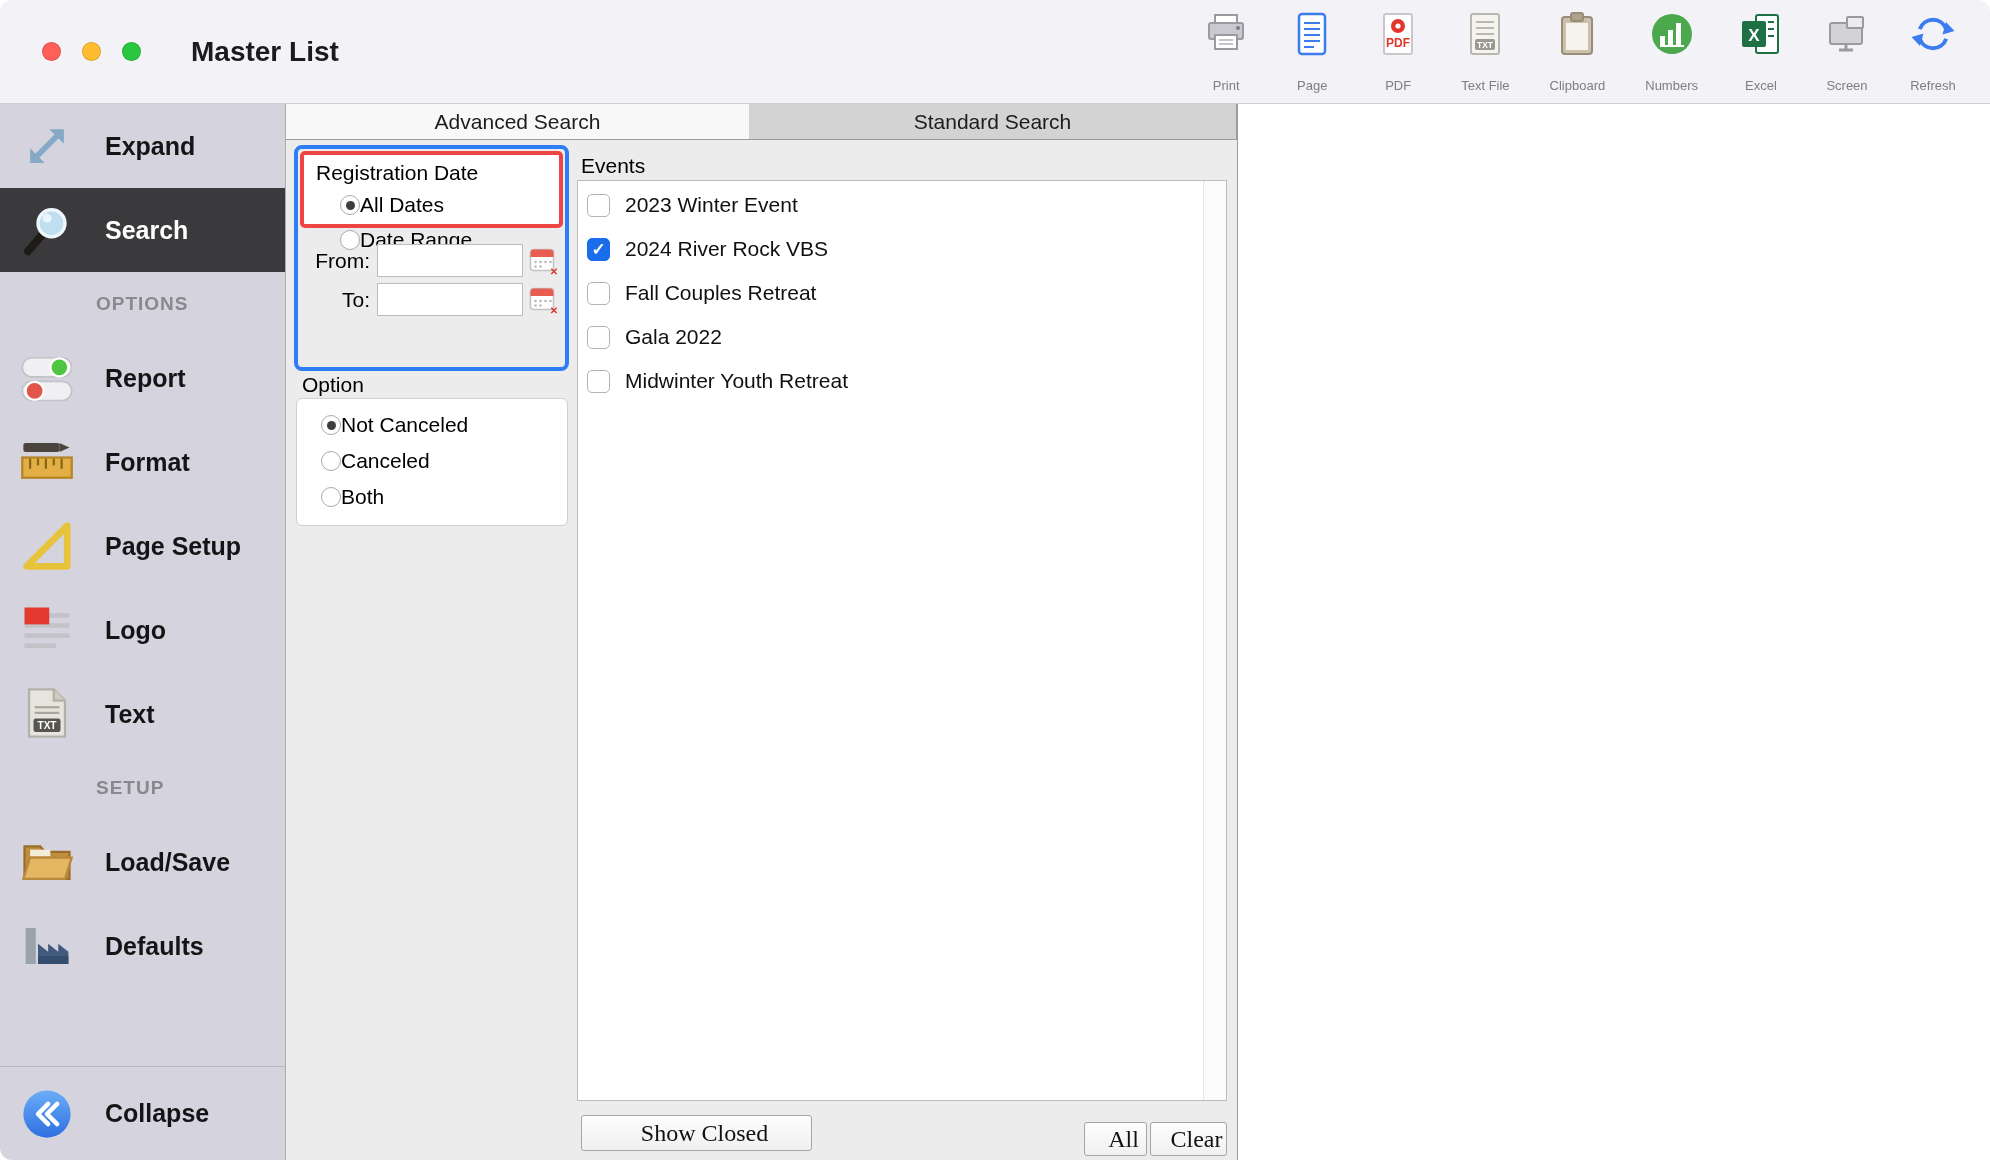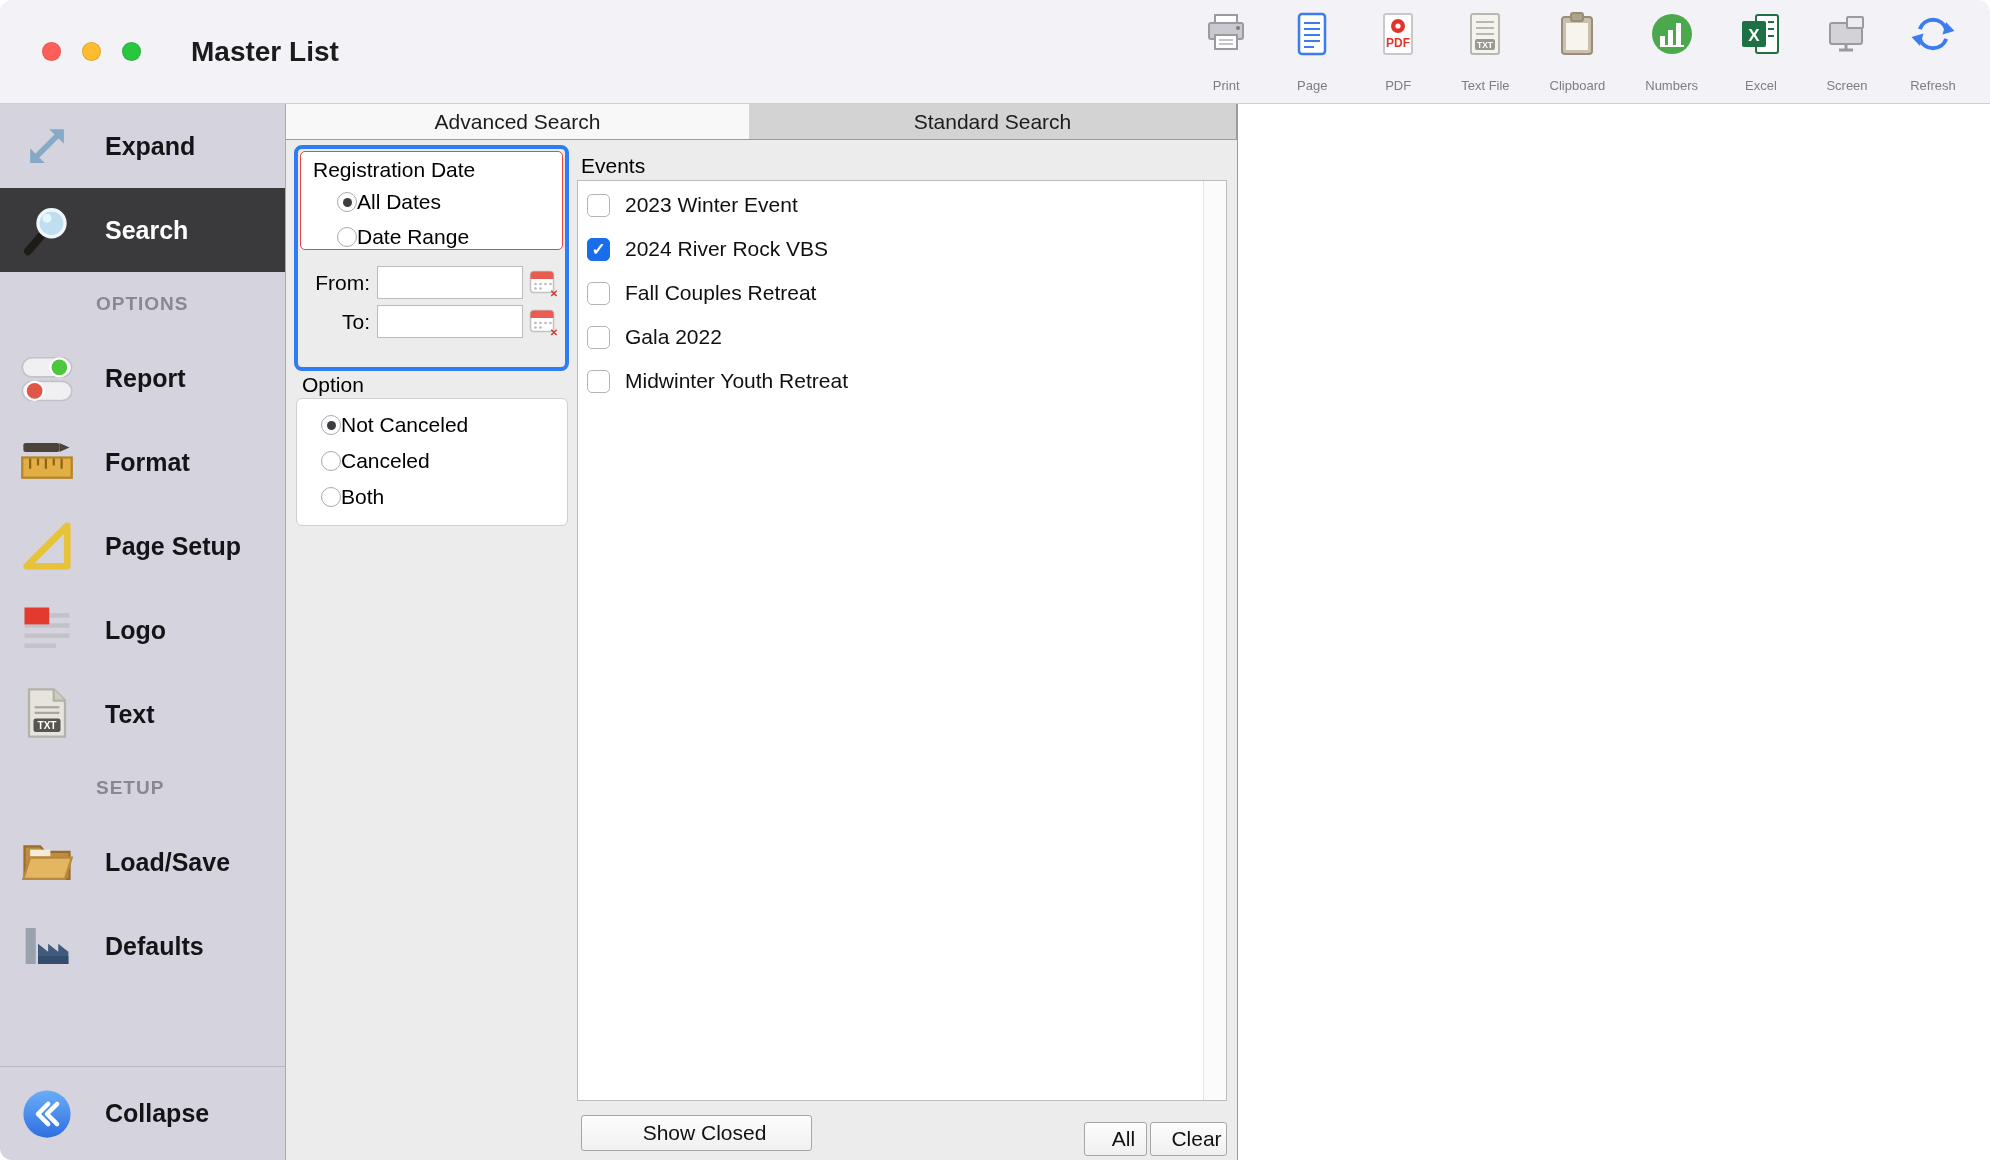--- a/index.html
+++ b/index.html
@@ -36,21 +36,21 @@
   .search-column { width:952px; display:flex; flex-direction:column; border-right:1px solid #9a9aa0; flex-shrink:0; }
   .tabbar { height:36px; display:flex; border-bottom:1px solid #9b9b9b; flex-shrink:0; }
   .tab { display:flex; align-items:center; justify-content:center; font-size:21px; color:#1c1c1e; }
   .tab-standard { width:488px; background:#d3d3d3; border-right:1px solid #9b9b9b; }
   .tab-advanced { flex:1; background:#f8f8f8; }
 
   .panel { flex:1; background:#ececec; position:relative; }
 
   
   .reg-ring { position:absolute; left:8px; top:5px; width:275px; height:226px; border:4px solid #2e7cf6; border-radius:8px; }
-  .reg-box { margin:2px; height:99px; background:#ffffff; border:1px solid #ef4444; border-radius:5px; padding:6px 0 0 12px; }
+  .reg-box { margin:2px; height:77px; background:#ffffff; border:4px solid #ef4444; border-radius:5px; padding:6px 0 0 12px; }
   .group-title { font-size:21px; color:#000; }
   .radio-row { display:flex; align-items:center; height:30px; margin-top:5px; margin-left:24px; }
   .radio { width:20px; height:20px; border-radius:50%; background:#fff; border:1.5px solid #a9a9ad; display:flex; align-items:center; justify-content:center; flex-shrink:0; }
   .radio.on::after { content:""; width:9px; height:9px; border-radius:50%; background:#3d3d41; }
   .radio-label { font-size:21px; color:#000; }
   .date-row { display:flex; align-items:center; margin-left:4px; }
   .date-row.from { margin-top:16px; }
   .date-row.to { margin-top:6px; }
   .date-label { width:68px; text-align:right; font-size:21px; color:#000; margin-right:7px; }
   .date-input { width:146px; height:33px; background:#fff; border:1px solid #bcbcc0; font-size:20px; padding:0 6px; font-family:inherit; }
@@ -65,21 +65,21 @@
   
   .events-title { position:absolute; left:295px; top:14px; font-size:21px; color:#000; }
   .events-list { position:absolute; left:291px; top:40px; width:650px; height:921px; background:#fff; border:1px solid #bcbcbe; padding-top:2px; }
   .event-row { height:44px; display:flex; align-items:center; padding-left:9px; padding-right:33px; }
   .checkbox { width:23px; height:23px; border-radius:5px; background:#fff; border:1.5px solid #b4b4b8; display:flex; align-items:center; justify-content:center; flex-shrink:0; }
   .checkbox.on { background:#1a6dea; border-color:#1a6dea; }
   .checkbox.on::after { content:"✓"; color:#fff; font-size:17px; font-weight:bold; line-height:1; }
   .event-label { font-size:21px; color:#101012; margin-left:15px; white-space:nowrap; }
   .scroll-track { position:absolute; top:0; right:0; bottom:0; width:23px; background:#fbfbfb; border-left:1px solid #e4e4e6; }
 
-  .btn { background:linear-gradient(#fdfdfd,#f0f0f0); border:1px solid #a6a6aa; border-radius:3px; font-size:21px; color:#111; font-family:Liberation Sans, sans-serif; display:flex; align-items:center; justify-content:center;padding-left:16px; }
+  .btn { background:linear-gradient(#fdfdfd,#f0f0f0); border:1px solid #a6a6aa; border-radius:3px; font-size:24px; color:#111; font-family:Liberation Serif, serif; display:flex; align-items:center; justify-content:center;padding-left:16px; }
   .show-closed { position:absolute; left:295px; top:975px; width:231px; height:36px; }
   .btn-all { position:absolute; left:798px; top:982px; width:63px; height:34px; }
   .btn-clear { position:absolute; left:864px; top:982px; width:77px; height:34px; }
 
   
   .results-pane { flex:1; background:#ffffff; }
 </style>
 </head>
 <body>
 

